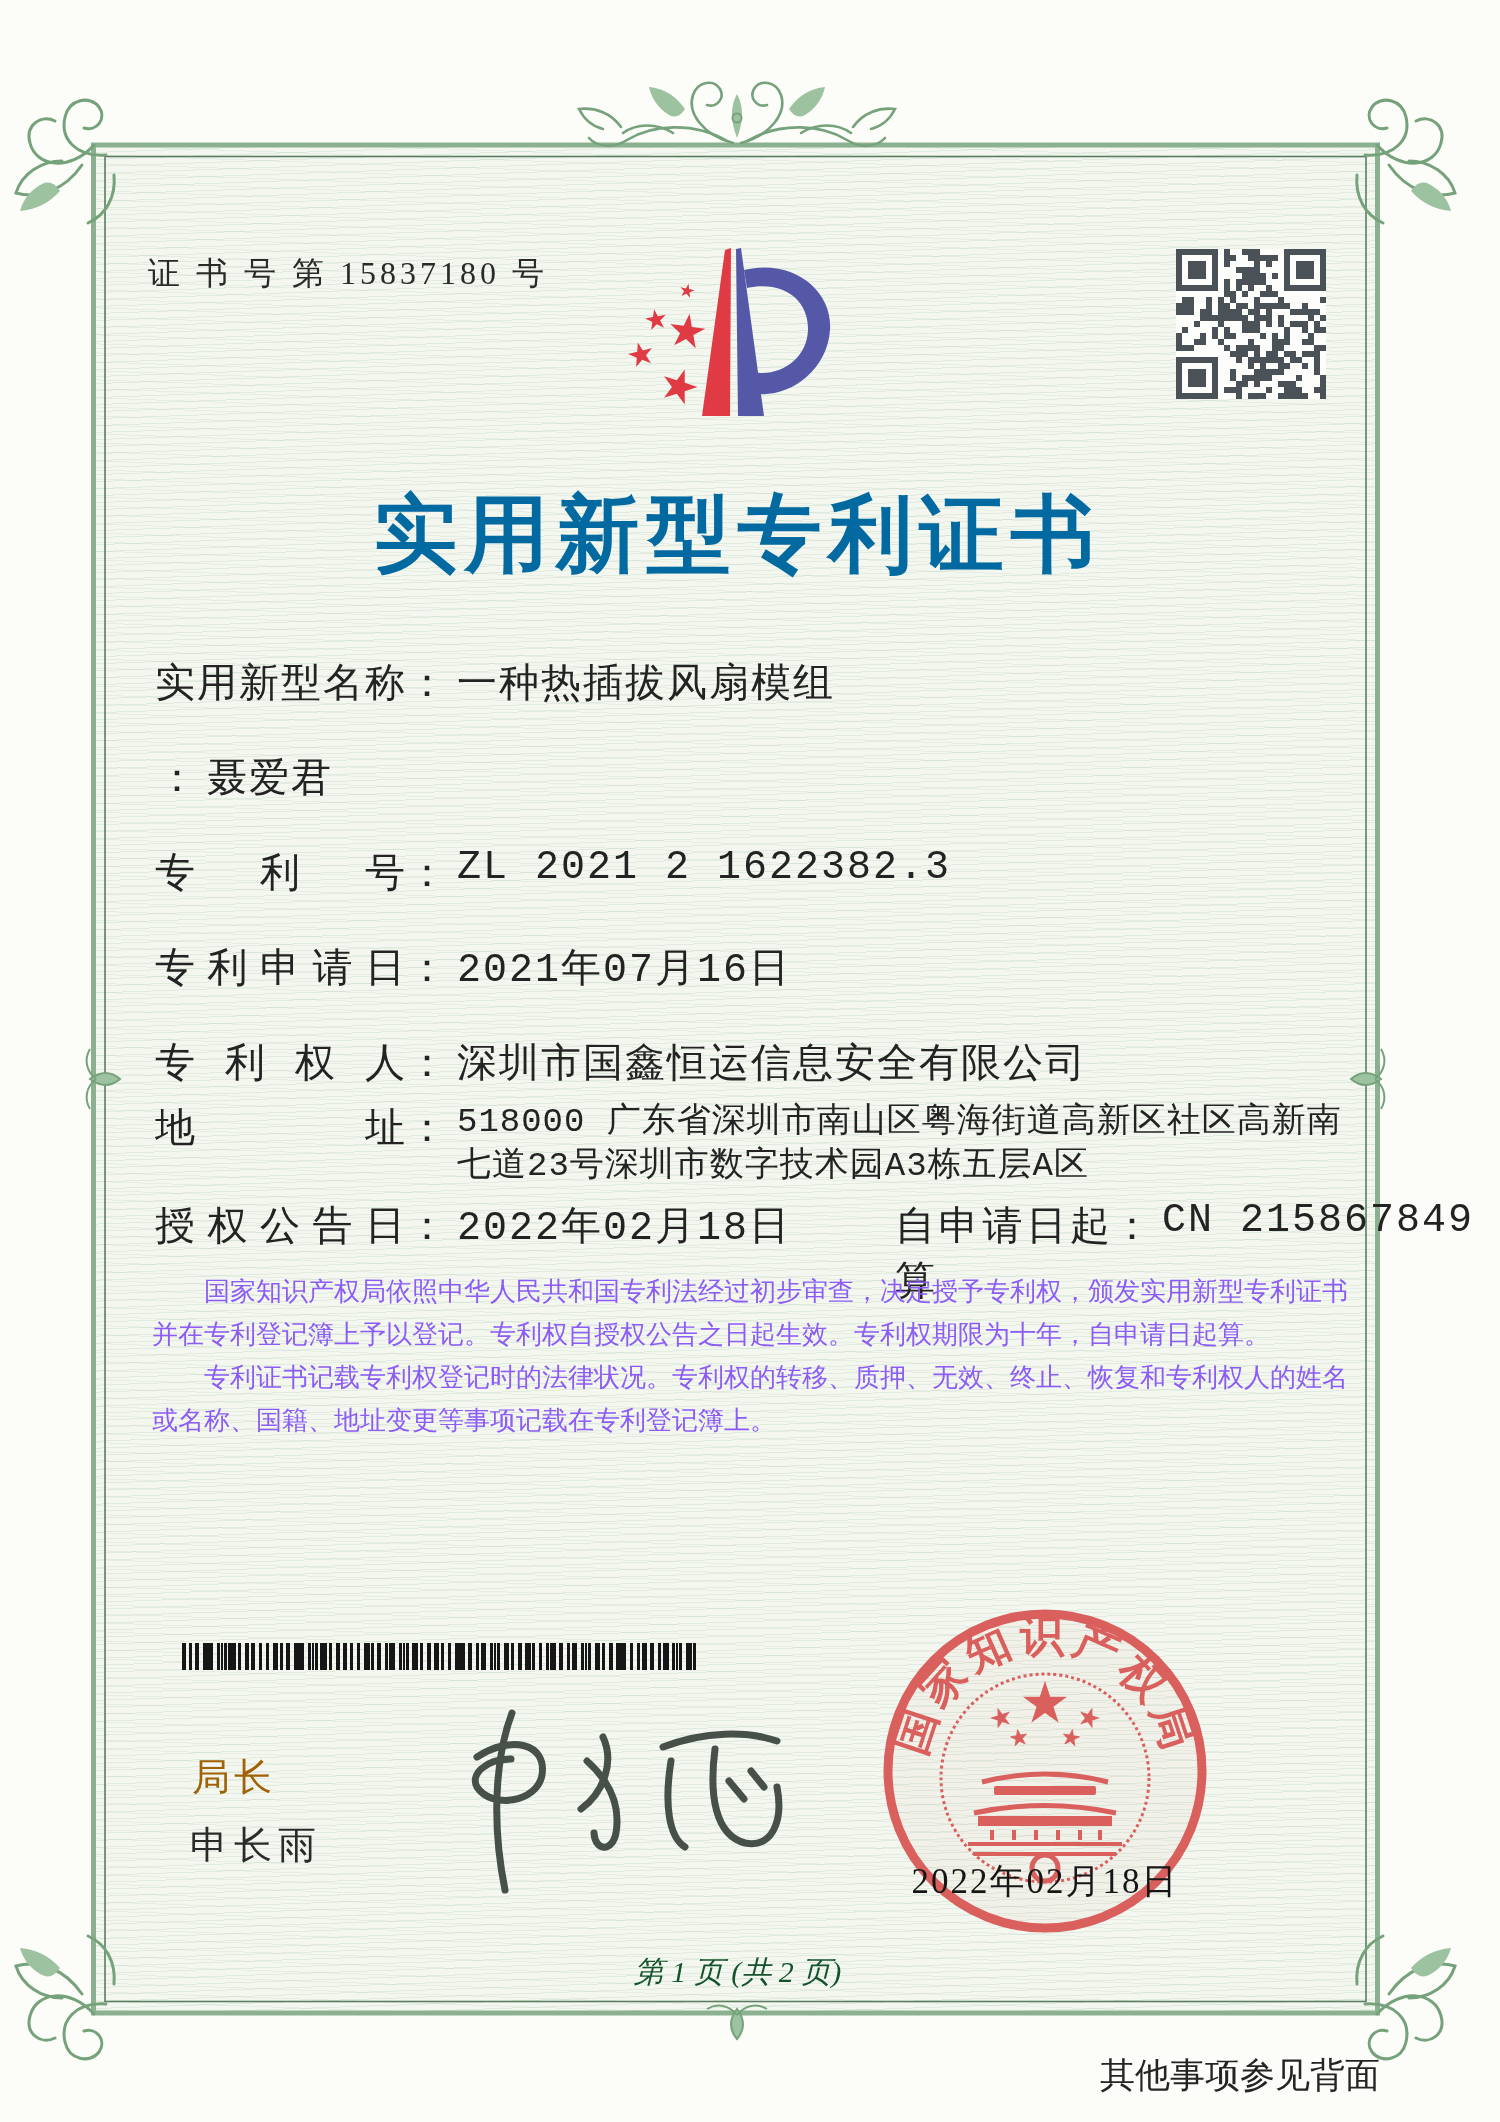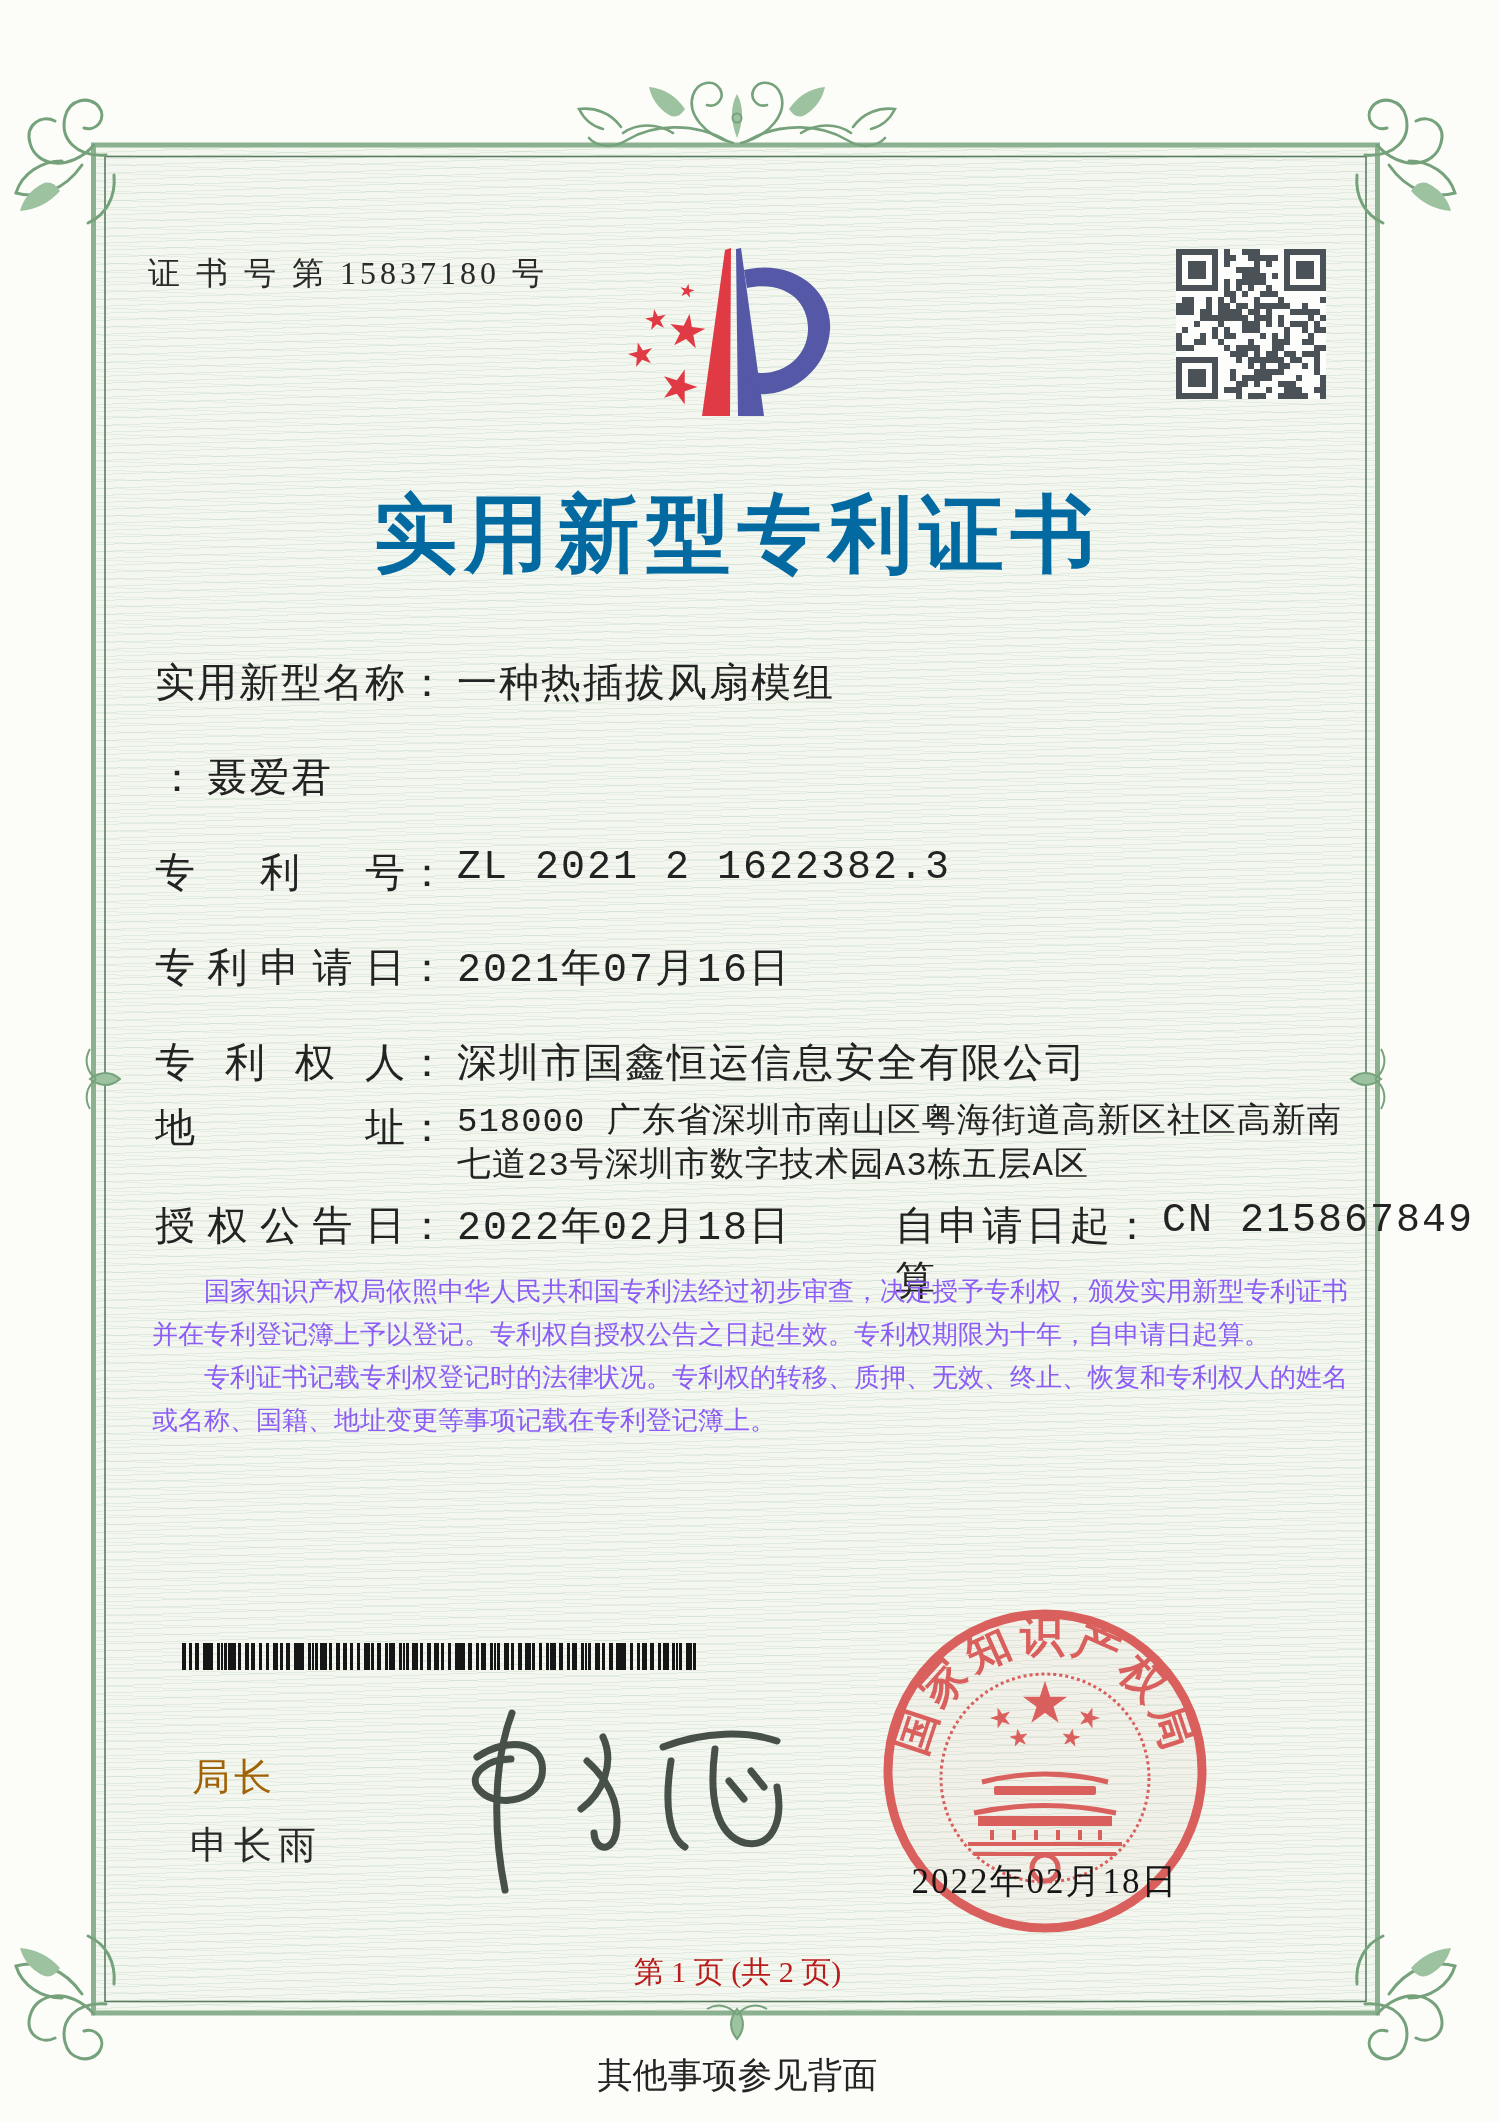--- a/index.html
+++ b/index.html
@@ -25,22 +25,22 @@
   .paras{left:152px;top:1270px;width:1196px;}
   .paras p{margin:0;font-size:26px;line-height:43px;text-align:justify;text-indent:2em;color:#8b5cf6;}
   .barcode{left:182px;top:1643px;width:516px;height:27px;background:
      repeating-linear-gradient(90deg,#161616 0 3px,transparent 3px 7px),
      repeating-linear-gradient(90deg,#161616 0 2px,transparent 2px 13px),
      repeating-linear-gradient(90deg,#161616 0 4px,transparent 4px 23px);}
   .director-title{left:192px;top:1752px;font-size:38px;letter-spacing:4px;color:#a16207;}
   .director-name{left:190px;top:1820px;font-size:38px;letter-spacing:6px;color:#2a2a2a;}
   .seal-date{left:880px;top:1858px;width:330px;text-align:center;font-size:35px;
              letter-spacing:2px;color:#161616;z-index:6;}
-  .page-num{left:95px;top:1952px;width:1285px;text-align:center;font-size:30px;color:#b91c1c;}
-  .back-note{left:95px;top:2052px;width:1285px;text-align:center;font-size:35px;color:#242424;}
+  .page-num{left:95px;top:1952px;width:1285px;text-align:center;font-size:30px;color:#14532d;font-style:italic;}
+  .back-note{left:95px;top:2052px;width:1285px;text-align:right;font-size:35px;color:#242424;}
 </style>
 </head>
 <body>
 
 <div class="page">
 
   <div class="abs watermark"></div>
 
   <svg style="left:0;top:0" width="1500" height="2122" viewBox="0 0 1500 2122">
     <defs>

